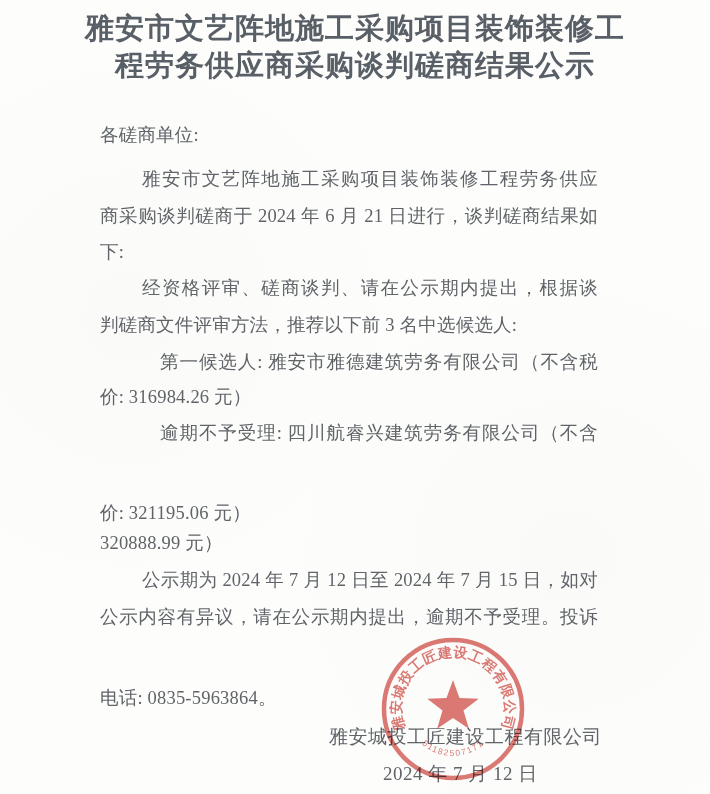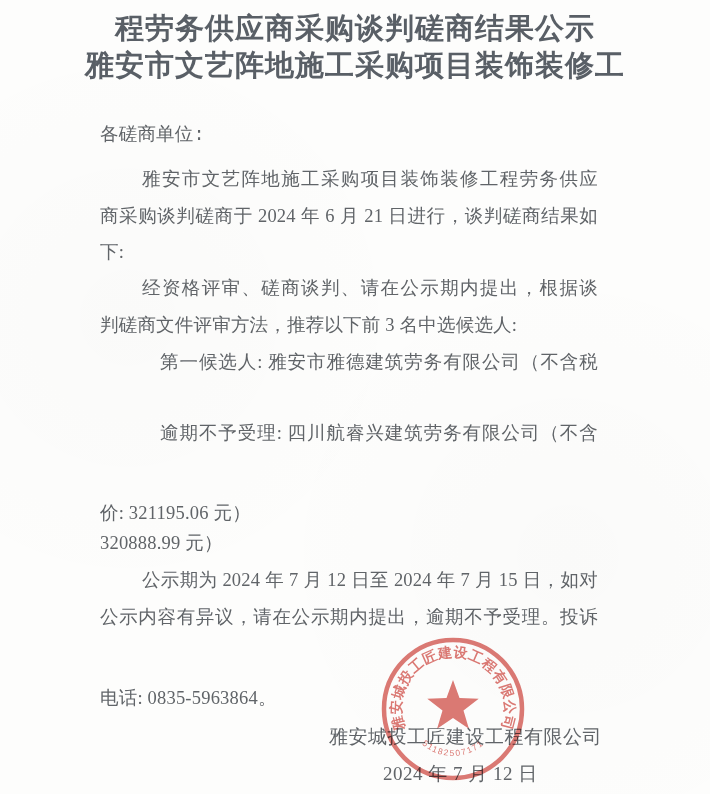--- a/index.html
+++ b/index.html
@@ -56,32 +56,33 @@
     mix-blend-mode:multiply;
     opacity:0.78;
   }
 </style>
 </head>
 <body>
 
 <div class="page">
 
   <div class="title">
+    <div>雅安市文艺阵地施工采购项目装饰装修工</div>
     <div>程劳务供应商采购谈判磋商结果公示</div>
-    <div>雅安市文艺阵地施工采购项目装饰装修工</div>
   </div>
 
-  <div class="bline flush" style="top:117px;font-family:Liberation Mono, monospace;">各磋商单位:</div>
+  <div class="bline flush" style="top:117px;">各磋商单位:</div>
 
   <div class="bline ind fill" style="top:161px;">雅安市文艺阵地施工采购项目装饰装修工程劳务供应</div>
   <div class="bline flush fill" style="top:198px;">商采购谈判磋商于 2024 年 6 月 21 日进行，谈判磋商结果如</div>
   <div class="bline flush" style="top:234px;">下:</div>
   <div class="bline ind fill" style="top:270px;">经资格评审、磋商谈判、请在公示期内提出，根据谈</div>
   <div class="bline flush" style="top:307px;">判磋商文件评审方法，推荐以下前 3 名中选候选人:</div>
   <div class="bline cand fill" style="top:344px;">第一候选人: 雅安市雅德建筑劳务有限公司（不含税</div>
+  <div class="bline flush" style="top:379px;">价: 316984.26 元）</div>
   <div class="bline cand fill" style="top:415px;">逾期不予受理: 四川航睿兴建筑劳务有限公司（不含税</div>
   <div class="bline flush" style="top:452px;margin-top:43px;">价: 321195.06 元）</div>
   <div class="bline flush" style="top:525px;">320888.99 元）</div>
   <div class="bline ind fill" style="top:562px;">公示期为 2024 年 7 月 12 日至 2024 年 7 月 15 日，如对</div>
   <div class="bline flush fill" style="top:599px;">公示内容有异议，请在公示期内提出，逾期不予受理。投诉</div>
   <div class="bline flush" style="top:643px;margin-top:37px;">电话: 0835-5963864。</div>
 
   <div class="sig" style="left:329px;top:724px;">雅安城投工匠建设工程有限公司</div>
   <div class="sig" style="left:383px;top:761px;">2024 年 7 月 12 日</div>
 

